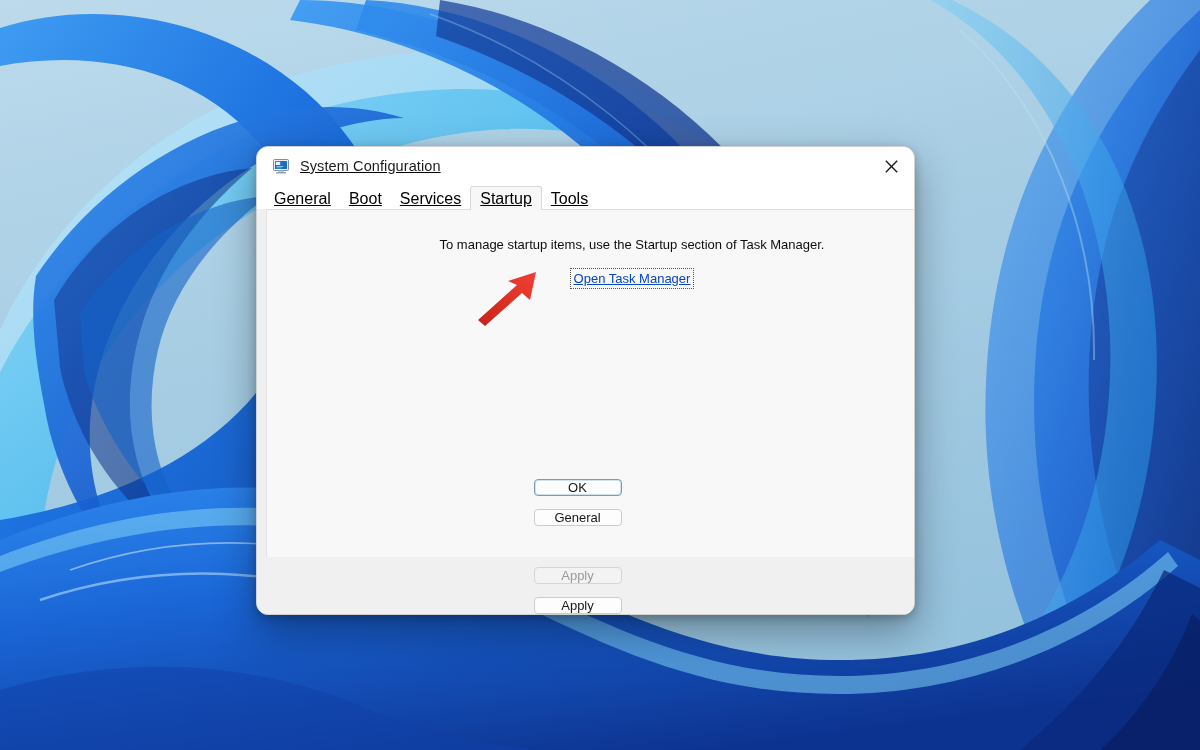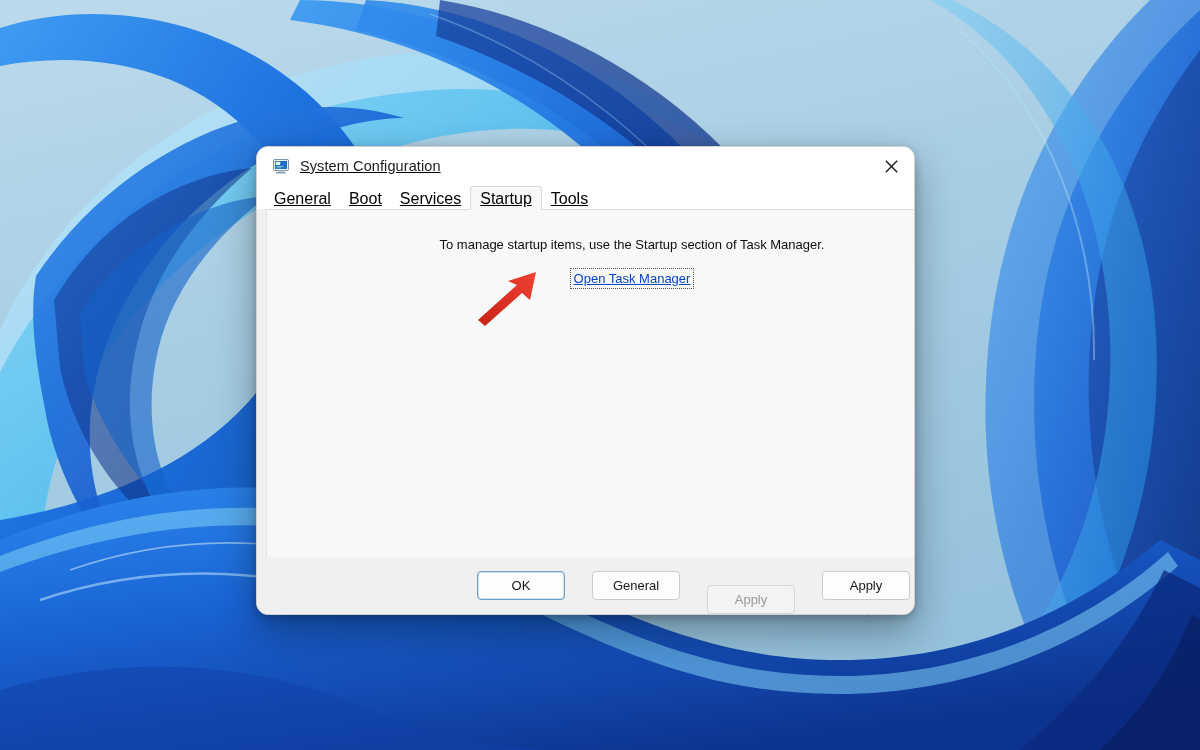--- a/index.html
+++ b/index.html
@@ -132,22 +132,23 @@
 
   
   #footer {
     position: absolute;
     left: 0; right: 0; bottom: 0;
     height: 57px;
     background: #f0f0f0;
     display: flex;
     align-items: center;
     justify-content: flex-end;
-    padding-right: 4px;
-    gap: 27px;
+    padding-right: 16px;
+    gap: 13px;
+    flex-direction: column;
   }
   .dlg-button {
     width: 88px; height: 29px;
     background: #fdfdfd;
     border: 1px solid #cccccc;
     border-radius: 4px;
     font-family: "Liberation Sans", sans-serif;
     font-size: 13px;
     color: #171717;
     display: flex; align-items: center; justify-content: center;

